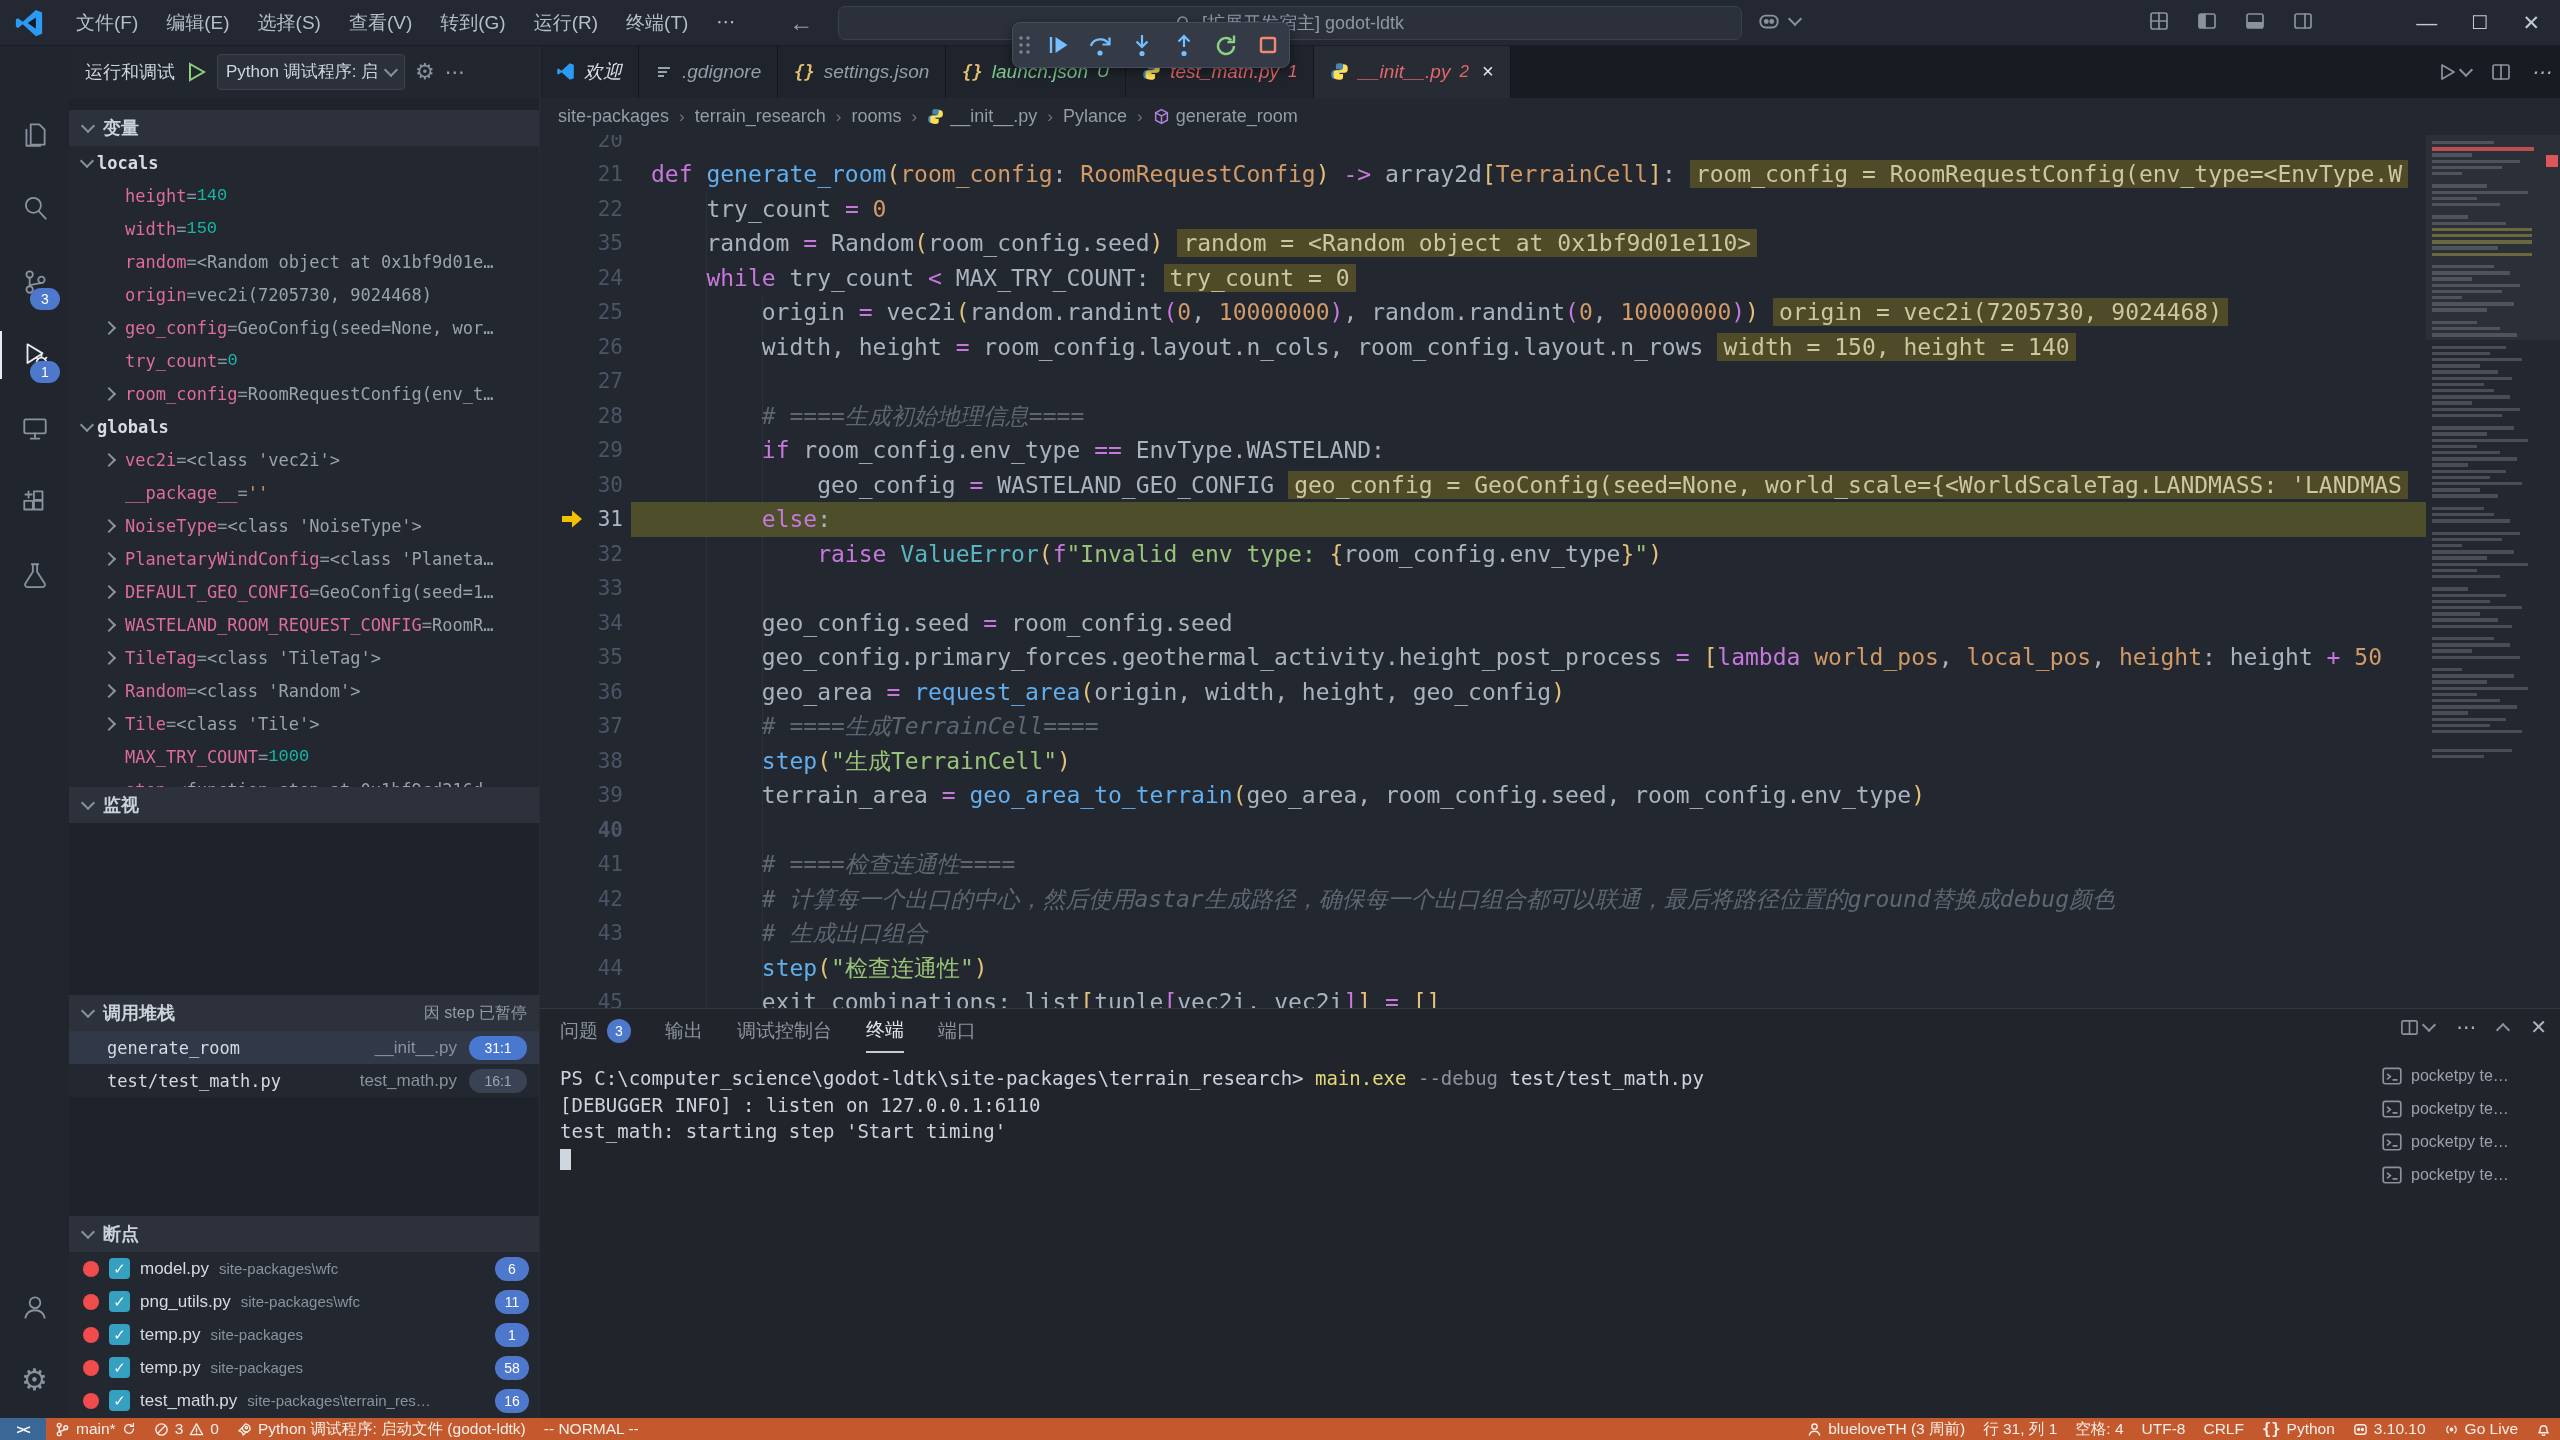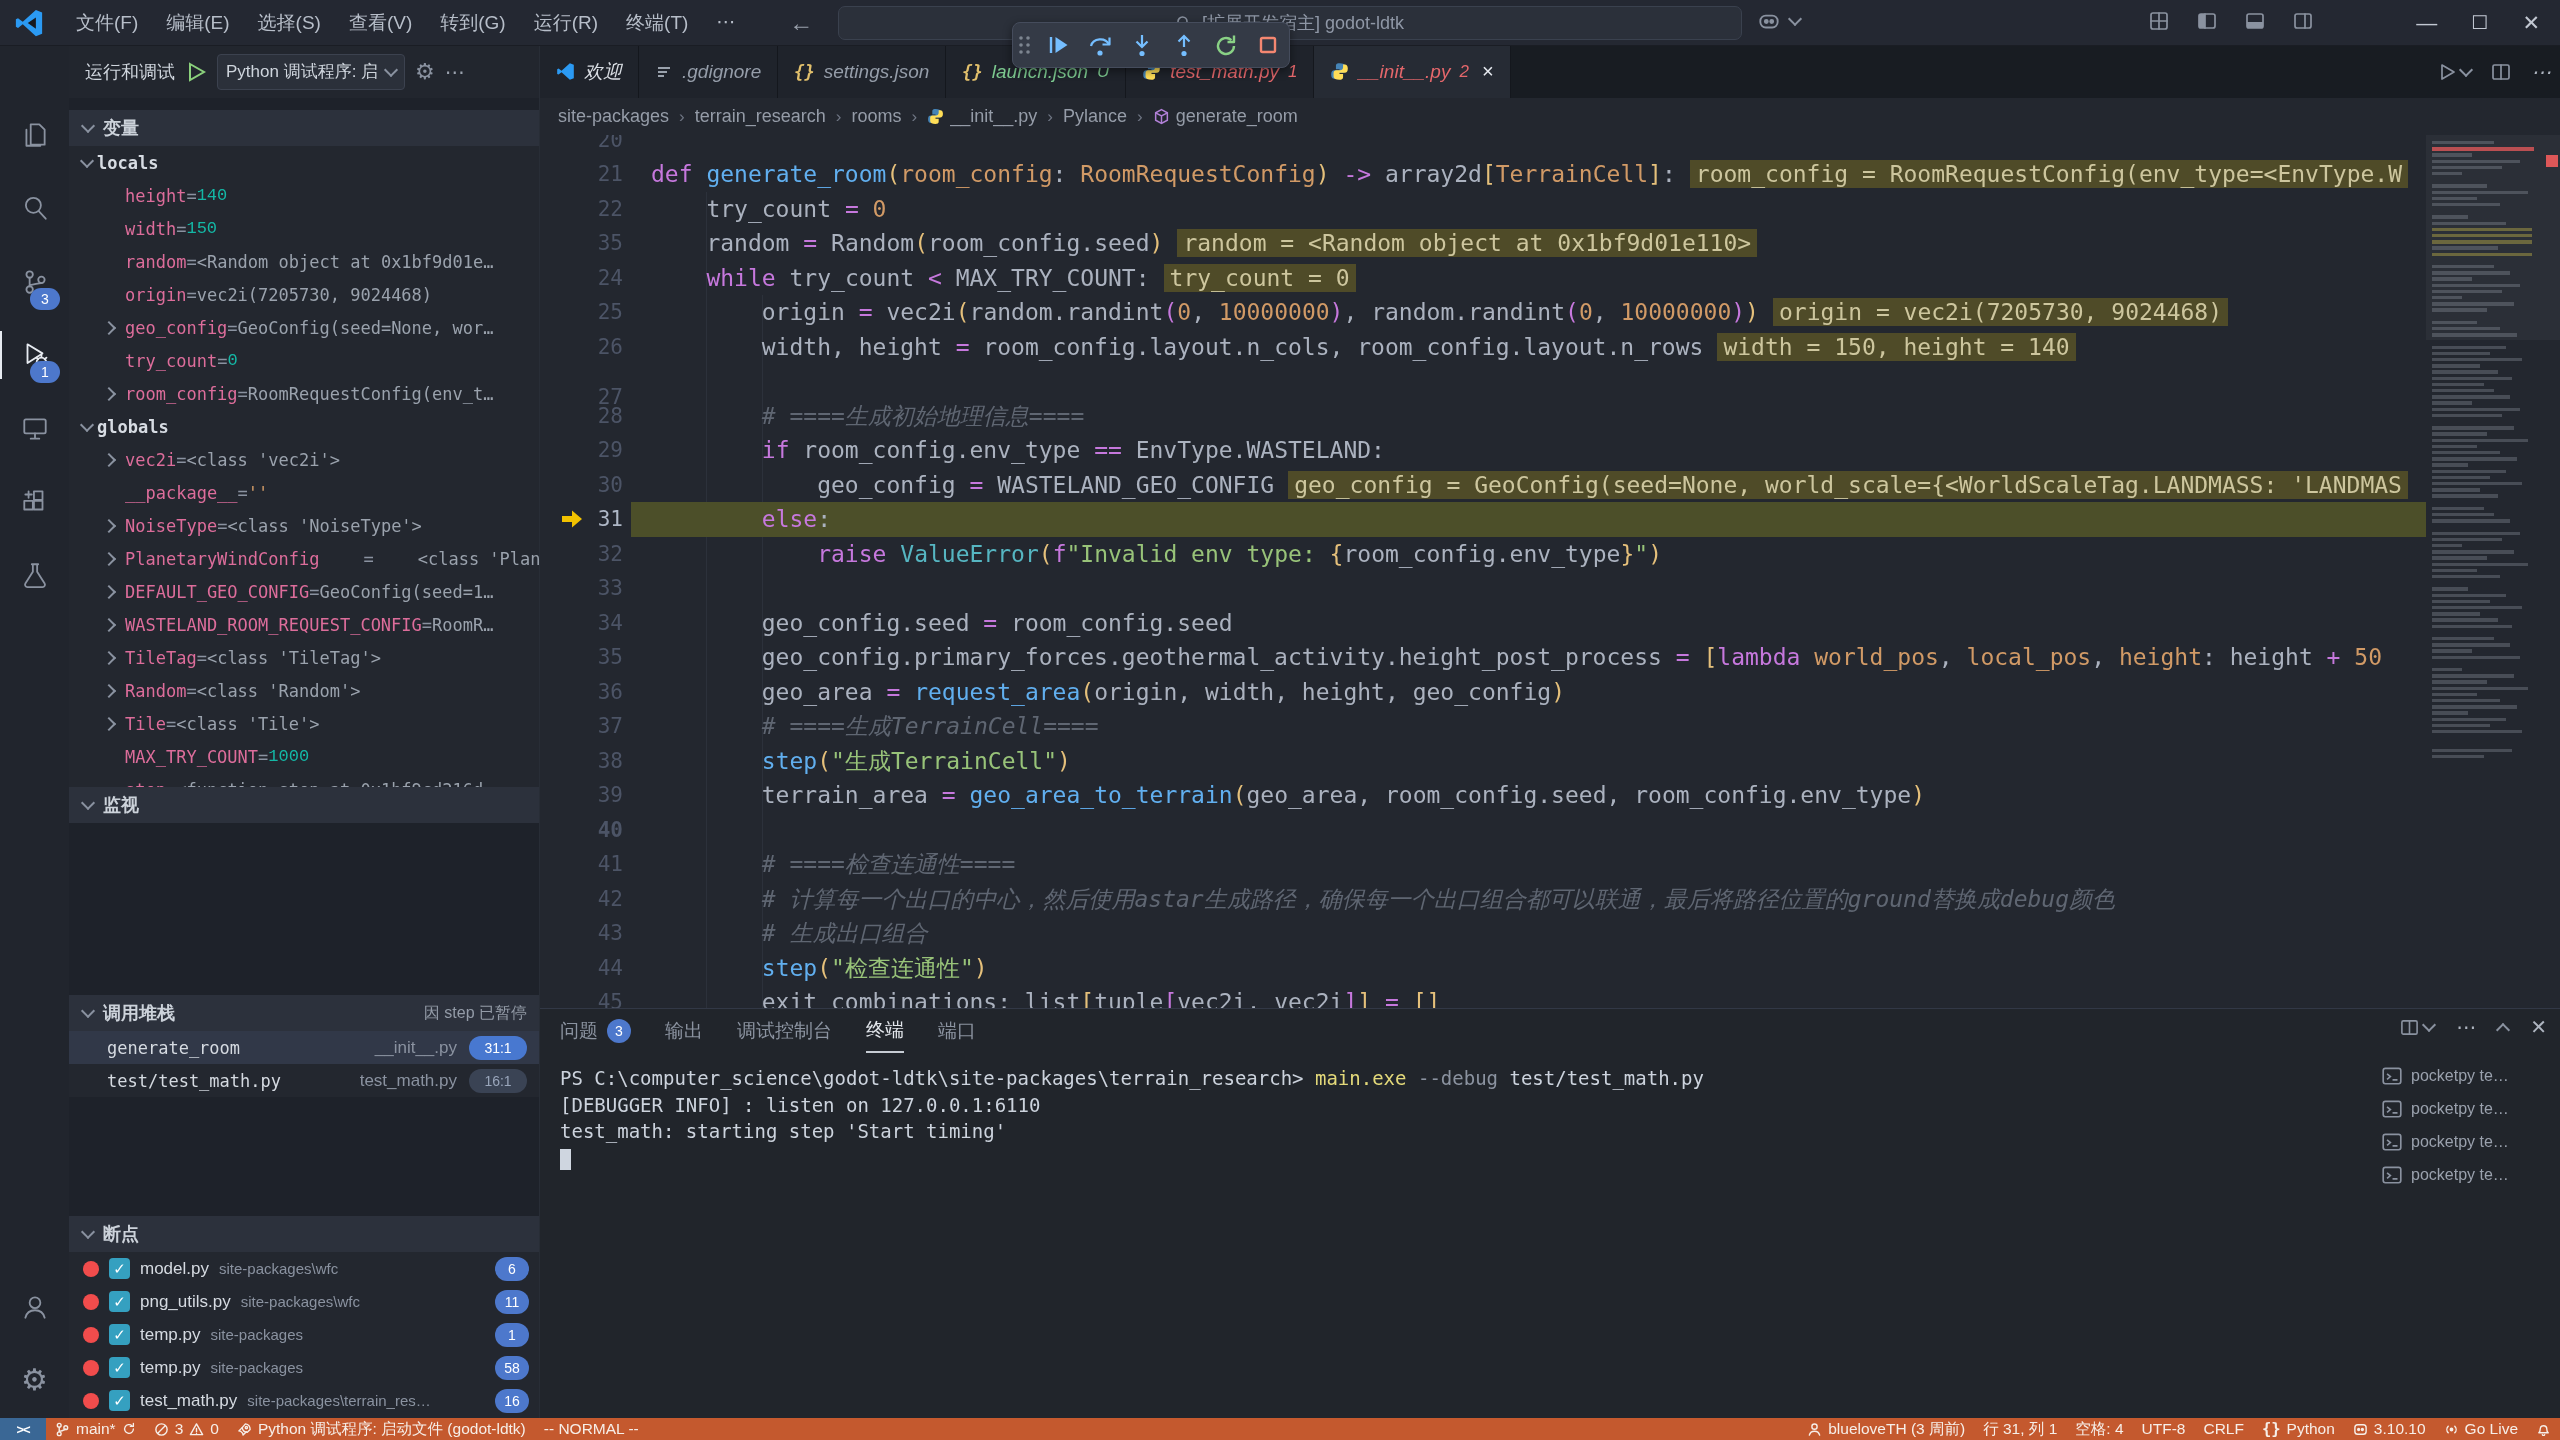--- a/index.html
+++ b/index.html
@@ -397,21 +397,21 @@
           <span class="val-s" style="white-space: nowrap;">''</span>
         </div>
         <div class="var-row" style="padding-left: 56px;">
           <span class="cvwrap" style="left: 30px;">
             <span class="cvr"></span>
           </span>
           <span class="vname">NoiseType</span>
           <span class="veq"> = </span>
           <span class="val-o" style="white-space: nowrap;">&lt;class 'NoiseType'&gt;</span>
         </div>
-        <div class="var-row" style="padding-left: 56px; gap: 44px;">
+        <div class="var-row" style="padding-left: 56px;">
           <span class="cvwrap" style="left: 30px;">
             <span class="cvr"></span>
           </span>
           <span class="vname">PlanetaryWindConfig</span>
           <span class="veq"> = </span>
           <span class="val-o" style="white-space: nowrap;">&lt;class 'Planeta…</span>
         </div>
         <div class="var-row" style="padding-left: 56px;">
           <span class="cvwrap" style="left: 30px;">
             <span class="cvr"></span>
@@ -718,21 +718,21 @@
           <div class="ruler-mark-red"></div>
         </div>
       <div class="mm-slider"></div>
     <div class="cl" style="top: -12.5px;"><span class="lnum">20</span></div>
         <div class="cl" style="top: 22px;"><span class="lnum">21</span><span class="tk-k">def </span><span class="tk-f">generate_room</span><span class="tk-y">(</span><span class="tk-a">room_config</span><span class="tk-v">: </span><span class="tk-c">RoomRequestConfig</span><span class="tk-y">)</span><span class="tk-v"> </span><span class="tk-k">-&gt;</span><span class="tk-v"> array2d</span><span class="tk-y">[</span><span class="tk-c">TerrainCell</span><span class="tk-y">]</span><span class="tk-v">:</span><span class="hint">room_config = RoomRequestConfig(env_type=&lt;EnvType.W</span></div>
         <div class="cl" style="top: 56.5px;"><span class="lnum">22</span><span class="tk-v">    try_count </span><span class="tk-k">=</span><span class="tk-v"> </span><span class="tk-n">0</span></div>
         <div class="cl" style="top: 91px;"><span class="lnum">35</span><span class="tk-v">    random </span><span class="tk-k">=</span><span class="tk-v"> Random</span><span class="tk-y">(</span><span class="tk-v">room_config.seed</span><span class="tk-y">)</span><span class="hint">random = &lt;Random object at 0x1bf9d01e110&gt;</span></div>
         <div class="cl" style="top: 125.5px;"><span class="lnum">24</span><span class="tk-v">    </span><span class="tk-k">while</span><span class="tk-v"> try_count </span><span class="tk-k">&lt;</span><span class="tk-v"> MAX_TRY_COUNT:</span><span class="hint">try_count = 0</span></div>
         <div class="cl" style="top: 160px;"><span class="lnum">25</span><span class="tk-v">        origin </span><span class="tk-k">=</span><span class="tk-v"> vec2i</span><span class="tk-y">(</span><span class="tk-v">random.randint</span><span class="tk-pm">(</span><span class="tk-n">0</span><span class="tk-v">, </span><span class="tk-n">10000000</span><span class="tk-pm">)</span><span class="tk-v">, random.randint</span><span class="tk-pm">(</span><span class="tk-n">0</span><span class="tk-v">, </span><span class="tk-n">10000000</span><span class="tk-pm">)</span><span class="tk-y">)</span><span class="hint">origin = vec2i(7205730, 9024468)</span></div>
         <div class="cl" style="top: 194.5px;"><span class="lnum">26</span><span class="tk-v">        width, height </span><span class="tk-k">=</span><span class="tk-v"> room_config.layout.n_cols, room_config.layout.n_rows</span><span class="hint">width = 150, height = 140</span></div>
-        <div class="cl" style="top: 245px;"><span class="lnum">27</span></div>
+        <div class="cl" style="top: 229px;"><span class="lnum">27</span></div>
         <div class="cl" style="top: 263.5px;"><span class="lnum">28</span><span class="tk-m">        # ====生成初始地理信息====</span></div>
         <div class="cl" style="top: 298px;"><span class="lnum">29</span><span class="tk-v">        </span><span class="tk-k">if</span><span class="tk-v"> room_config.env_type </span><span class="tk-k">==</span><span class="tk-v"> EnvType.WASTELAND:</span></div>
         <div class="cl" style="top: 332.5px;"><span class="lnum">30</span><span class="tk-v">            geo_config </span><span class="tk-k">=</span><span class="tk-v"> WASTELAND_GEO_CONFIG</span><span class="hint">geo_config = GeoConfig(seed=None, world_scale={&lt;WorldScaleTag.LANDMASS: 'LANDMAS</span></div>
         <div class="cur-line-bg" style="top: 367px;"></div>
         <svg width="26" height="26" viewBox="0 0 26 26" class="gutter-arrow" style="top: 371px;">
           <path fill="#f2c200" d="M3 10h10V4.5L23 13l-10 8.5V16H3z"></path>
         </svg>
         <div class="cl cur" style="top: 367px;"><span class="lnum">31</span><span class="tk-v">        </span><span class="tk-k">else</span><span class="tk-v">:</span></div>
         <div class="cl" style="top: 401.5px;"><span class="lnum">32</span><span class="tk-v">            </span><span class="tk-k">raise</span><span class="tk-v"> </span><span class="tk-t">ValueError</span><span class="tk-y">(</span><span class="tk-k">f</span><span class="tk-s">"Invalid env type: </span><span class="tk-y">{</span><span class="tk-v">room_config.env_type</span><span class="tk-y">}</span><span class="tk-s">"</span><span class="tk-y">)</span></div>
         <div class="cl" style="top: 436px;"><span class="lnum">33</span></div>

